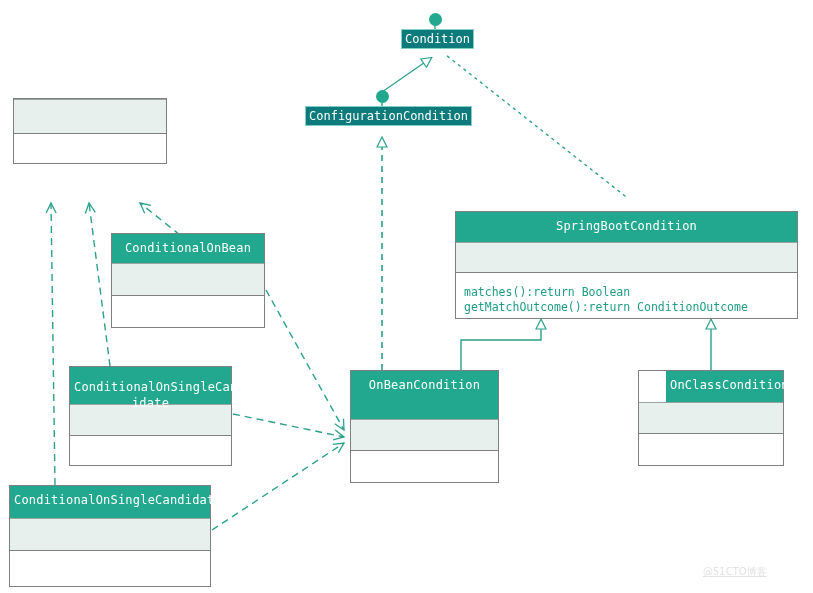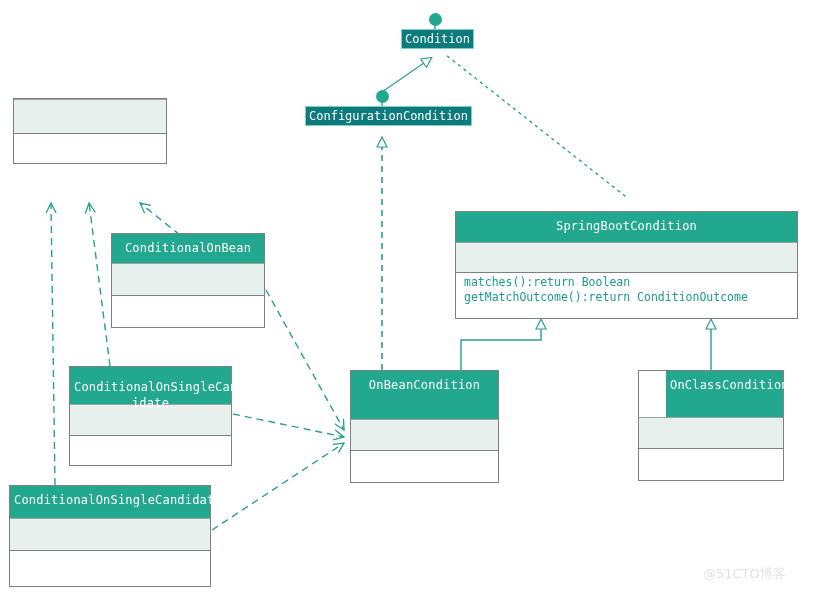--- a/index.html
+++ b/index.html
@@ -49,21 +49,21 @@
     border-top: 1px solid #9aa5a2;
     border-bottom: 1px solid #808080;
     box-sizing: border-box;
   }
   .uml-ops {
     background: #ffffff;
     box-sizing: border-box;
     color: #1f9c86;
     font-size: 11.5px;
     line-height: 15px;
-    padding: 2px 8px;
+    padding: 12px 8px;
     white-space: pre-line;
   }
 
   
   .uml-interface {
     position: absolute;
     box-sizing: border-box;
   }
   .iface-label {
     background: #0d7b7b;
@@ -80,24 +80,25 @@
     width: 13px;
     height: 13px;
     border-radius: 50%;
     background: #21a88e;
   }
 
   
   .watermark {
     position: absolute;
     color: #e2e2e2;
-    font-size: 13px;
+    font-size: 10px;
     font-family: "DejaVu Sans", "Liberation Sans", sans-serif;
     white-space: nowrap;
     user-select: none;
+    text-decoration: underline;
   }
 </style>
 </head>
 <body>
 
 <div id="canvas">
 
   <svg id="edges" viewBox="0 0 813 593" xmlns="http://www.w3.org/2000/svg">
     <defs>
       <marker id="hollow-tri" markerWidth="12" markerHeight="12" refX="10" refY="6" orient="auto" markerUnits="userSpaceOnUse">
@@ -182,21 +183,21 @@
     <div class="uml-ops" style="height:29px;"></div>
   </div>
 
   <div class="uml-class" style="left:350px; top:370px; width:149px;">
     <div class="uml-header" style="height:48px;">OnBeanCondition</div>
     <div class="uml-attrs" style="height:32px;"></div>
     <div class="uml-ops" style="height:31px;"></div>
   </div>
 
   <div class="uml-class" style="left:638px; top:370px; width:146px;">
-    <div class="uml-header" style="height:46px;margin-left:27px;">OnClassCondition</div>
+    <div class="uml-header" style="height:31px;margin-left:27px;">OnClassCondition</div>
     <div class="uml-attrs" style="height:32px;"></div>
     <div class="uml-ops" style="height:31px;"></div>
   </div>
 
   <div class="uml-class" style="left:9px; top:485px; width:202px;">
     <div class="uml-header" style="height:32px;">ConditionalOnSingleCandidate</div>
     <div class="uml-attrs" style="height:33px;"></div>
     <div class="uml-ops" style="height:35px;"></div>
   </div>
 

